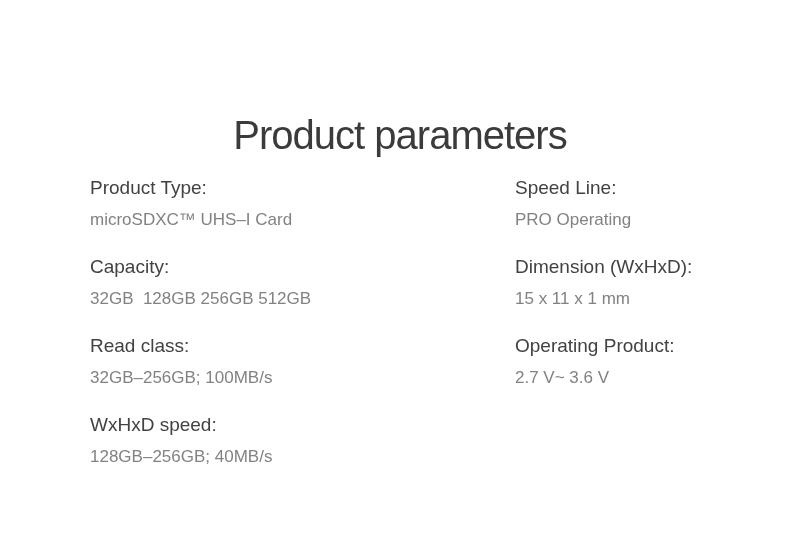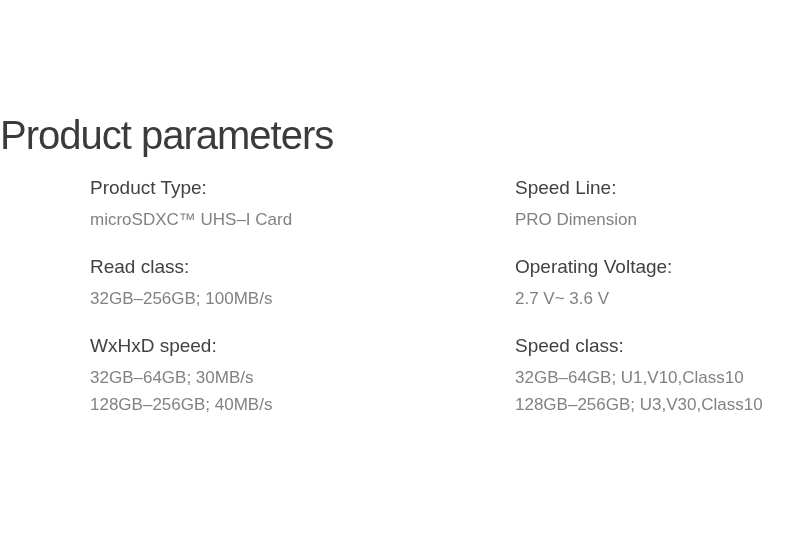--- a/index.html
+++ b/index.html
@@ -12,20 +12,21 @@
     background: #ffffff;
     font-family: "Liberation Sans", sans-serif;
     position: relative;
     overflow: hidden;
   }
   .page-title {
     position: absolute;
     top: 86px;
     left: 0;
     width: 800px;
+    text-align: center;
     font-size: 40px;
     font-weight: 400;
     letter-spacing: -1px;
     color: #3b3b3b;
   }
   .param-col {
     position: absolute;
     top: 176px;
   }
   .param-col.left  { left: 90px;  }
@@ -52,46 +53,48 @@
 
 <h1 class="page-title">Product parameters</h1>
 
 <div class="param-col left">
 
   <div class="param-group">
     <div class="param-label">Product Type:</div>
     <div class="param-value">microSDXC™ UHS–I Card</div>
   </div>
 
+  <div class="param-group">
+    <div class="param-label">Capacity:</div>
+    <div class="param-value">32GB  128GB 256GB 512GB</div>
+  </div>
 
   <div class="param-group">
     <div class="param-label">Read class:</div>
     <div class="param-value">32GB–256GB; 100MB/s</div>
   </div>
 
   <div class="param-group">
     <div class="param-label">WxHxD speed:</div>
-    <div class="param-value">32GB–64GB; 30MB/s</div>
     <div class="param-value">128GB–256GB; 40MB/s</div>
   </div>
 
 </div>
 
 <div class="param-col right">
 
   <div class="param-group">
     <div class="param-label">Speed Line:</div>
-    <div class="param-value">PRO Dimension</div>
+    <div class="param-value">PRO Operating</div>
   </div>
 
+  <div class="param-group">
+    <div class="param-label">Dimension (WxHxD):</div>
+    <div class="param-value">15 x 11 x 1 mm</div>
+  </div>
 
   <div class="param-group">
-    <div class="param-label">Operating Voltage:</div>
+    <div class="param-label">Operating Product:</div>
     <div class="param-value">2.7 V~ 3.6 V</div>
   </div>
 
-  <div class="param-group">
-    <div class="param-label">Speed class:</div>
-    <div class="param-value">32GB–64GB; U1,V10,Class10</div>
-    <div class="param-value">128GB–256GB; U3,V30,Class10</div>
-  </div>
 
 </div>
 
 </body></html>

